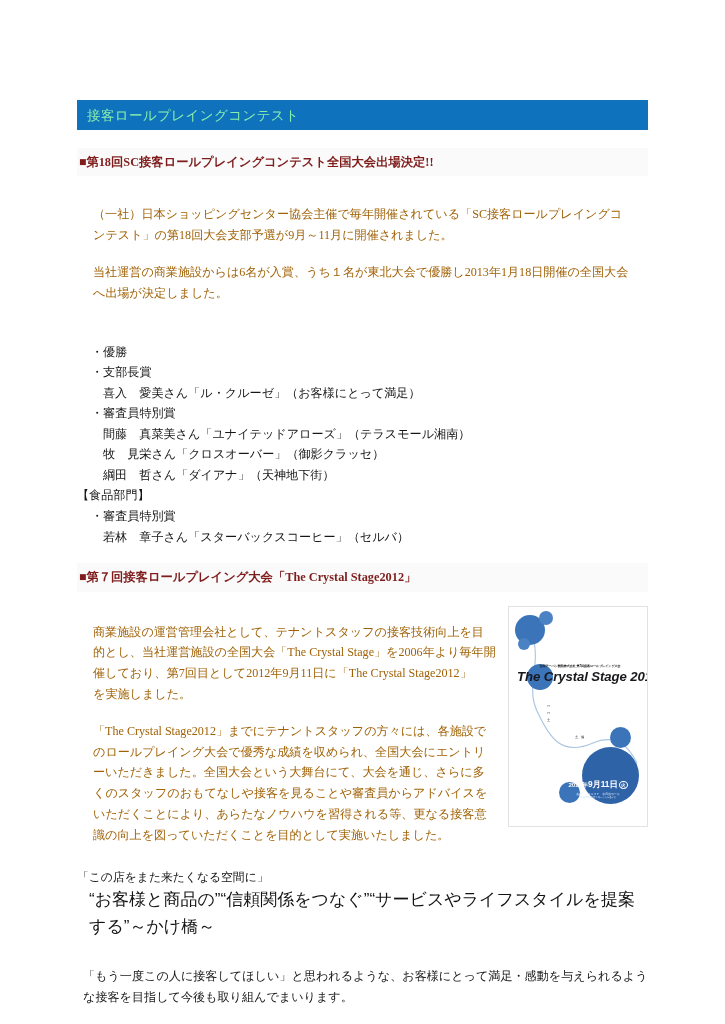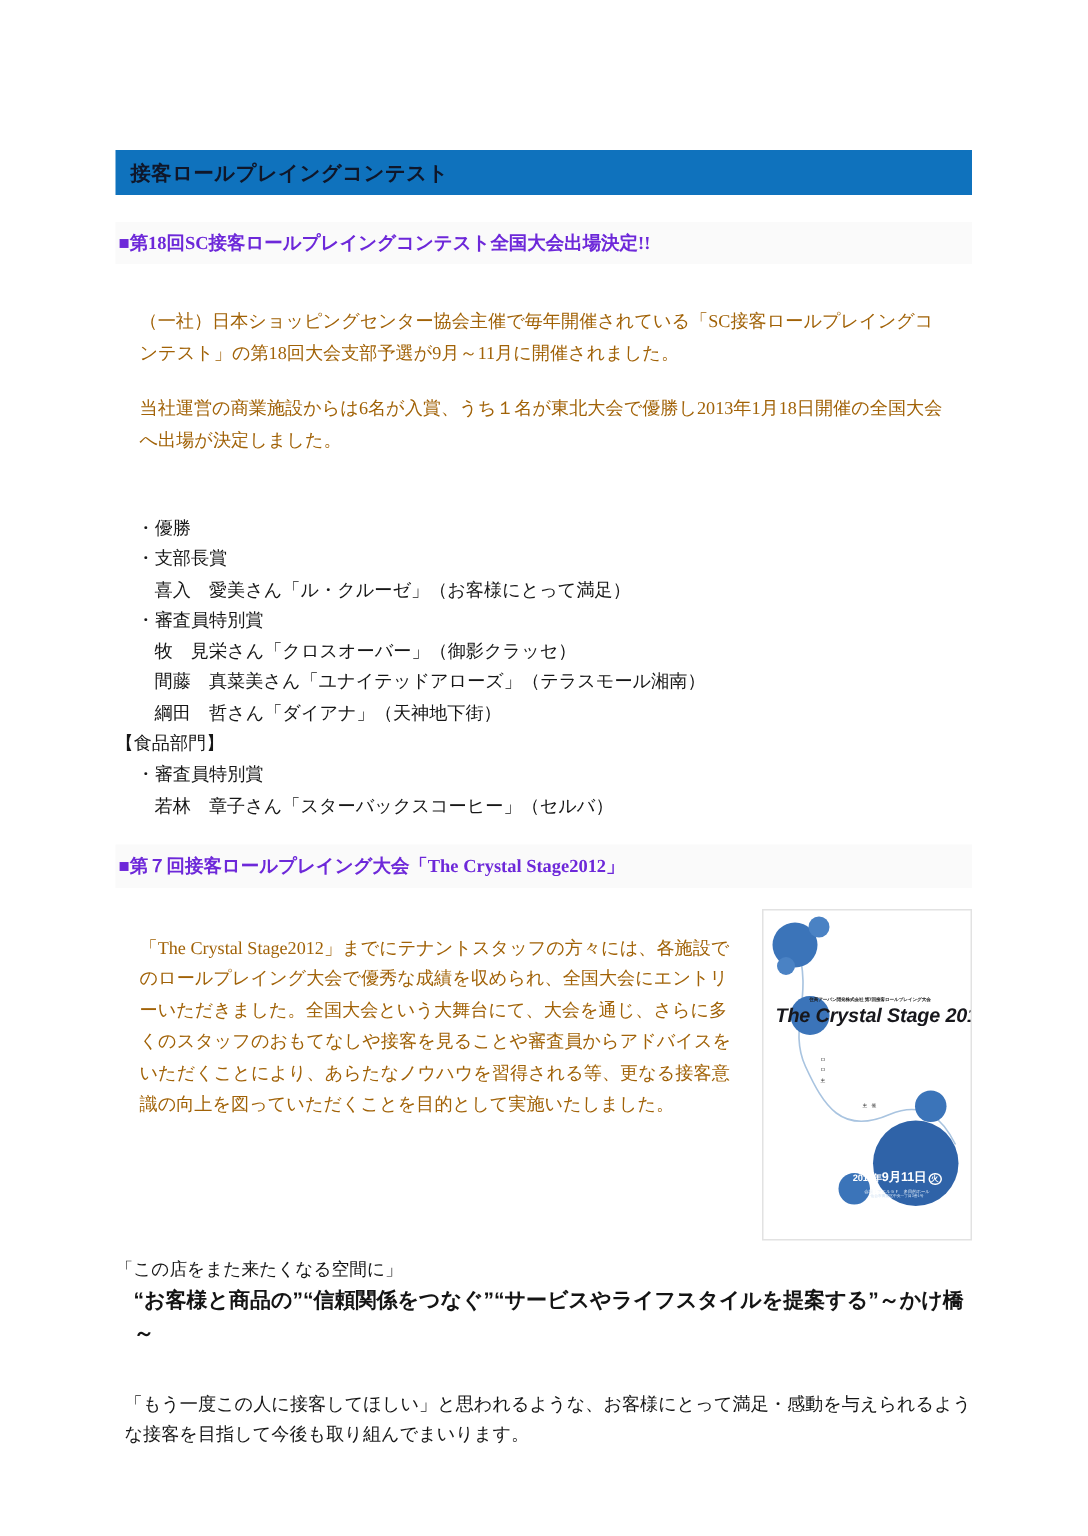--- a/index.html
+++ b/index.html
@@ -22,39 +22,39 @@
   .content {
     position: absolute;
     left: 77px;
     top: 100px;
     width: 571px;
   }
 
   
   .title-bar {
     background: #0f72bd;
-    color: #0f172a;
-    font-family: "Liberation Sans", "DejaVu Sans", sans-serif;
-    font-weight: bold;
+    color: #86efac;
+    font-family: "Liberation Sans", "DejaVu Sans", sans-serif;
+    font-weight: normal;
     font-size: 13.5px;
     letter-spacing: 0.4px;
     line-height: 1.2;
     padding: 8px 10px 9px 10px;
     box-sizing: border-box;
     height: 30px;
   }
 
   
   .sec-head {
     background: #fafafa;
     font-family: "Liberation Serif", "DejaVu Serif", serif;
     font-weight: bold;
     font-size: 12.3px;
     line-height: 1.5;
-    color: #6d28d9;
+    color: #7f1d1d;
     padding: 5px 2px 5px 2px;
     margin: 0;
     box-sizing: border-box;
     white-space: nowrap;
   }
   .gap-a { height: 18px; }
   .gap-b { height: 12px; }
   .gap-c { height: 22px; }
   .gap-d { height: 16px; }
   .gap-e { height: 14px; }
@@ -190,22 +190,22 @@
   
   .slogan-a {
     font-family: "Liberation Sans", "DejaVu Sans", sans-serif;
     font-size: 11.8px;
     font-weight: normal;
     color: #141414;
     line-height: 1.55;
   }
   .slogan-b {
     font-family: "Liberation Sans", "DejaVu Sans", sans-serif;
-    font-size: 14px;
-    font-weight: bold;
+    font-size: 17px;
+    font-weight: normal;
     color: #141414;
     line-height: 1.6;
     padding-left: 12px;
   }
   .closing {
     font-size: 12.1px;
     line-height: 1.72;
     color: #161616;
     padding-left: 6px;
   }
@@ -231,22 +231,22 @@
     <p class="para">当社運営の商業施設からは6名が入賞、うち１名が東北大会で優勝し2013年1月18日開催の全国大会へ出場が決定しました。</p>
 
     <div class="gap-c"></div>
 
     <div class="awards">
 
       <div class="lvl1">・優勝</div>
       <div class="lvl1">・支部長賞</div>
       <div class="lvl2">喜入　愛美さん「ル・クルーゼ」（お客様にとって満足）</div>
       <div class="lvl1">・審査員特別賞</div>
+      <div class="lvl2">間藤　真菜美さん「ユナイテッドアローズ」（テラスモール湘南）</div>
       <div class="lvl2">牧　見栄さん「クロスオーバー」（御影クラッセ）</div>
-      <div class="lvl2">間藤　真菜美さん「ユナイテッドアローズ」（テラスモール湘南）</div>
       <div class="lvl2">綱田　哲さん「ダイアナ」（天神地下街）</div>
 
       <div class="lvl0">【食品部門】</div>
       <div class="lvl1">・審査員特別賞</div>
       <div class="lvl2">若林　章子さん「スターバックスコーヒー」（セルバ）</div>
     </div>
 
     <div class="gap-d"></div>
 
     <div class="sec-head">■第７回接客ロールプレイング大会「The Crystal Stage2012」</div>
@@ -282,20 +282,21 @@
           <div class="date-line">
             <span>2012年</span><span class="big">9月11日</span><span class="kaku">火</span>
           </div>
           <div class="date-note">会場：アエル５Ｆ　多目的ホール</div>
           <div class="date-note2">仙台市青葉区中央一丁目3番1号</div>
         </div>
 
       </div>
     </div>
 
+    <p class="para">商業施設の運営管理会社として、テナントスタッフの接客技術向上を目的とし、当社運営施設の全国大会「The Crystal Stage」を2006年より毎年開催しており、第7回目として2012年9月11日に「The Crystal Stage2012」　を実施しました。</p>
     <p class="para">「The Crystal Stage2012」までにテナントスタッフの方々には、各施設でのロールプレイング大会で優秀な成績を収められ、全国大会にエントリーいただきました。全国大会という大舞台にて、大会を通じ、さらに多くのスタッフのおもてなしや接客を見ることや審査員からアドバイスをいただくことにより、あらたなノウハウを習得される等、更なる接客意識の向上を図っていただくことを目的として実施いたしました。</p>
 
     <div class="clearfix"></div>
 
     <div style="height:6px"></div>
 
     <div class="slogan-a">「この店をまた来たくなる空間に」</div>
     <div class="slogan-b">“お客様と商品の”“信頼関係をつなぐ”“サービスやライフスタイルを提案する”～かけ橋～</div>
 
     <div style="height:14px"></div>

